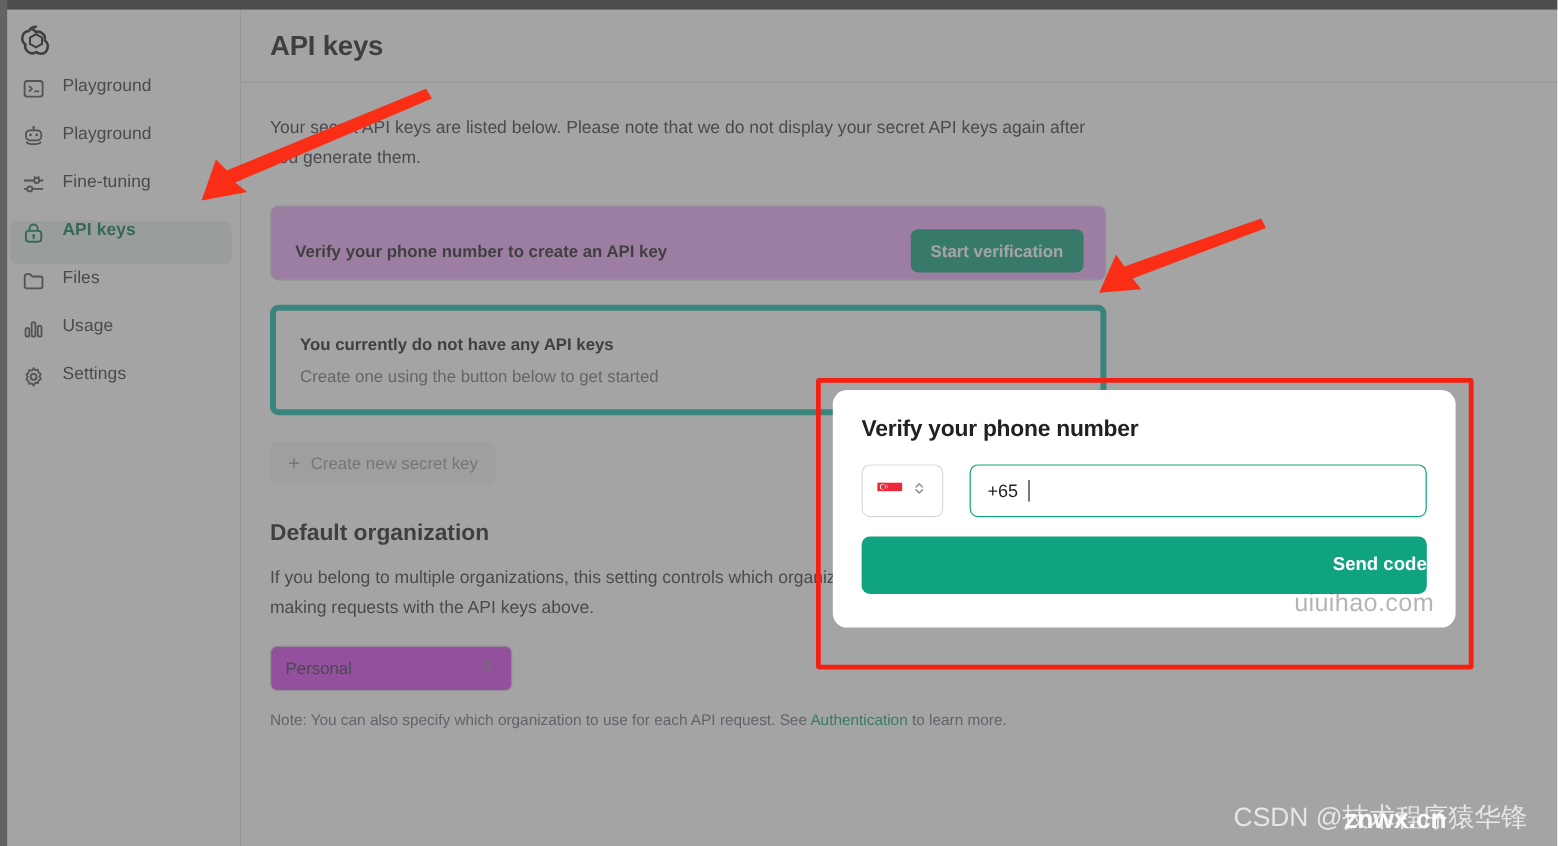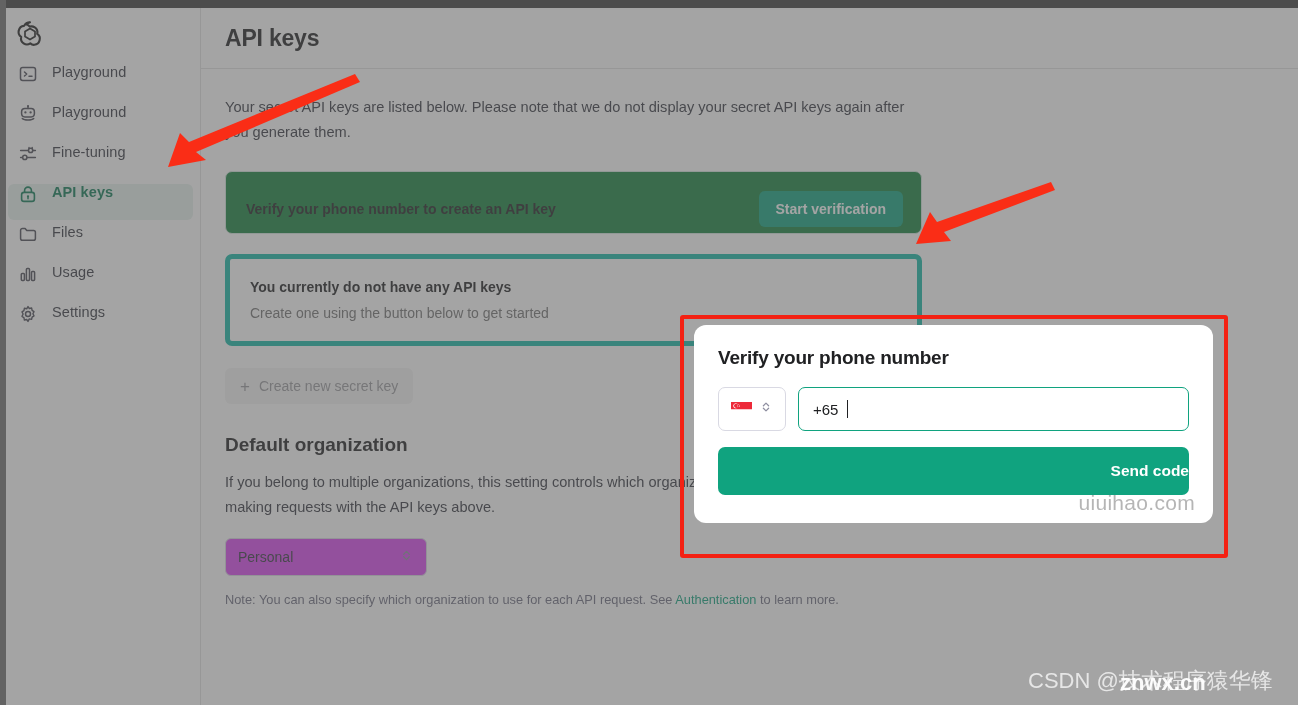--- a/index.html
+++ b/index.html
@@ -48,21 +48,21 @@
     padding-left: 24px; border-bottom: 1px solid #e3e3e3;
   }
   .page-title { font-size: 23px; font-weight: 700; color: #202123; letter-spacing: -.2px; }
   .content { padding: 26px 24px 0 24px; width: 745px; }
   .para { font-size: 14.6px; line-height: 25px; color: #353740; }
   .para + .para { margin-top: 18px; }
 
   
   .verify-banner {
     margin-top: 26px; height: 63px;
-    background: #15803d; border: 1px solid #d6e6df; border-radius: 7px;
+    background: #f0abfc; border: 1px solid #d6e6df; border-radius: 7px;
     display: flex; align-items: center; justify-content: space-between;
     padding: 12px 18px 0 20px;
     gap: 32px;
   }
   .verify-banner-text { font-size: 14px; font-weight: 700; color: #202123; }
   .btn-start {
     background: #10a37f; color: #ffffff; border: none; border-radius: 6px;
     height: 36px; padding: 0 17px; font-size: 14px; font-weight: 600;
     font-family: "Liberation Sans", sans-serif; cursor: pointer; white-space: nowrap;
   }
@@ -101,21 +101,21 @@
     background: rgba(90,90,90,.55); z-index: 10; pointer-events: none;
   }
 
   
   .modal {
     position: absolute; left: 694px; top: 325px; width: 519px; height: 198px;
     background: #ffffff; border-radius: 12px; z-index: 20;
     padding: 22px 24px 22px 24px;
   }
   .modal-title { font-size: 19px; font-weight: 700; color: #202123; letter-spacing: -.2px; }
-  .modal-row { margin-top: 18px; display: flex; gap: 12px; align-items: center; }
+  .modal-row { margin-top: 18px; display: flex; gap: 22px; align-items: center; }
   .country-select {
     width: 68px; height: 44px; border: 1px solid #d9d9e3; border-radius: 7px;
     display: flex; align-items: center; justify-content: center; gap: 7px;
     background: #ffffff; cursor: pointer;
   }
   .flag { width: 21px; height: 15px; display: block; }
   .phone-input {
     flex: 1; height: 44px; border: 1.6px solid #10a37f; border-radius: 7px;
     display: flex; align-items: center; padding: 0 14px;
     font-size: 15px; color: #202123; background: #ffffff;

